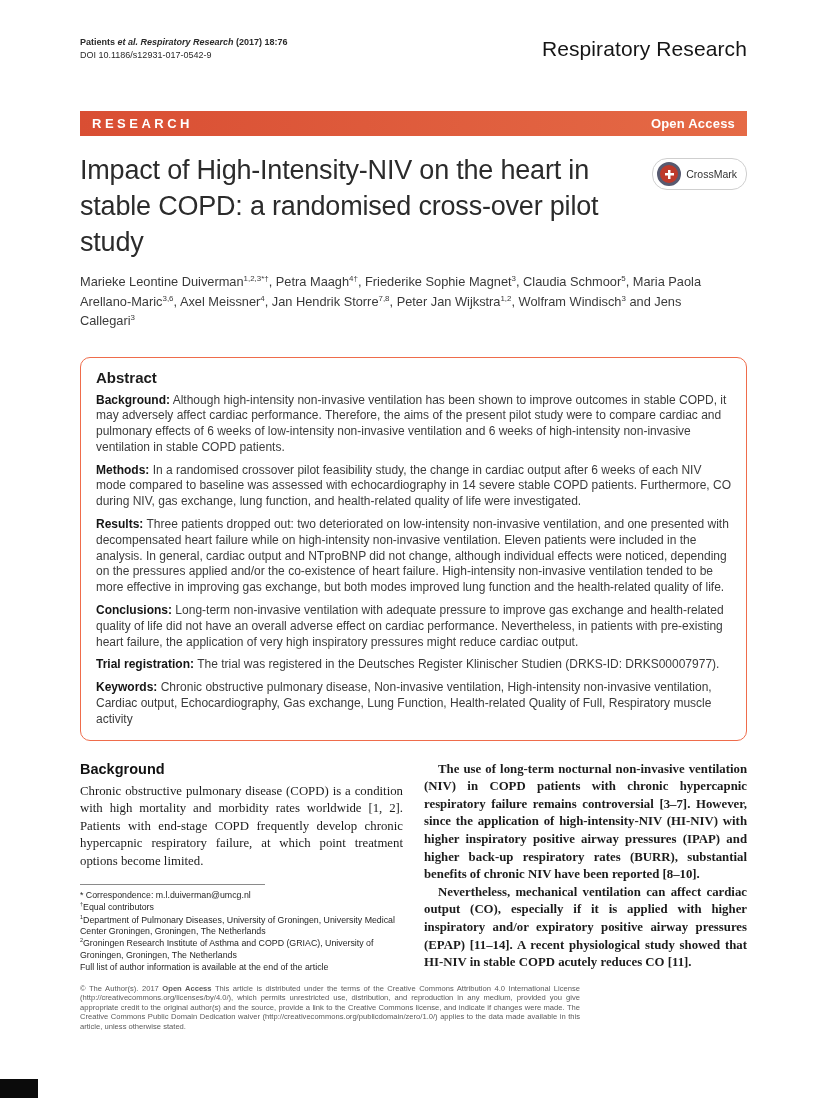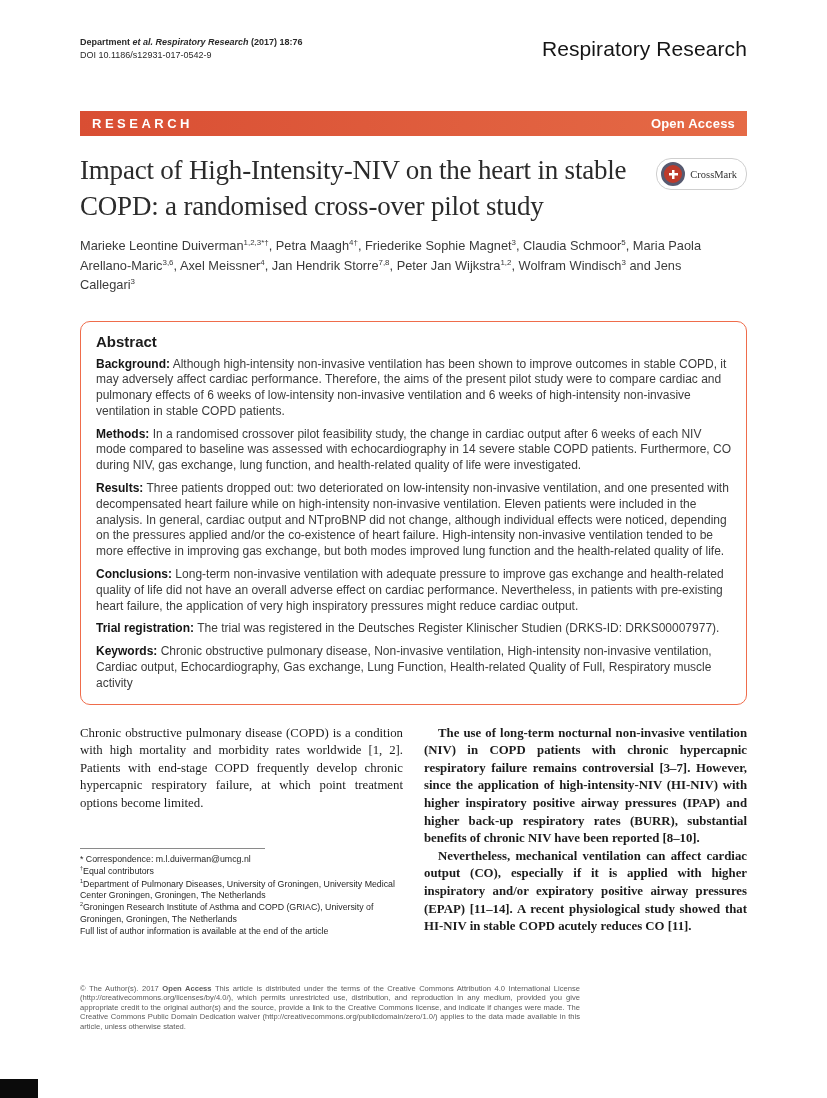--- a/index.html
+++ b/index.html
@@ -23,21 +23,21 @@
   .banner {
     margin-top:50px; height:25px; padding:0 12px;
     display:flex; justify-content:space-between; align-items:center;
     background:linear-gradient(90deg, var(--banner_left), var(--banner_right));
     color:#fff; font-weight:700;
   }
   .banner .type { font-size:13px; letter-spacing:3.5px; }
   .banner .access { font-size:13px; letter-spacing:0.2px; }
 
   
-  .title-row { margin-top:16px; display:flex; justify-content:space-between; align-items:flex-start;font-family:Liberation Serif, serif; }
+  .title-row { margin-top:16px; display:flex; justify-content:space-between; align-items:flex-start; }
   h1.title {
     width:580px; font-size:27px; font-weight:400; line-height:36px;
     color:#2b2b2b; letter-spacing:-0.2px;
   }
   .crossmark {
     flex-shrink:0; margin-top:6px; display:flex; align-items:center; gap:5px;
     border:1px solid #cfcfcf; border-radius:15px; padding:3px 9px 3px 4px; background:#fff;
     cursor:pointer;
   }
   .cm-icon {
@@ -103,21 +103,21 @@
   .corner-bar { position:absolute; left:0; bottom:0; width:38px; height:19px; background:#0b0b0b; }
 </style>
 </head>
 <body>
 
 <div class="page">
   <div class="content">
 
     <div class="top">
       <div class="cite-block">
-        <div><span class="b">Department </span><span class="b i">et al. Respiratory Research</span><span class="b"> (2017) 18:76</span></div>
+        <div><span class="b">Patients </span><span class="b i">et al. Respiratory Research</span><span class="b"> (2017) 18:76</span></div>
         <div>DOI 10.1186/s12931-017-0542-9</div>
       </div>
       <div class="journal-name">Respiratory Research</div>
     </div>
 
     <div class="banner">
       <span class="type">RESEARCH</span>
       <span class="access">Open Access</span>
     </div>
 
@@ -142,20 +142,21 @@
       <p><b>Conclusions:</b>
         <span>Long-term non-invasive ventilation with adequate pressure to improve gas exchange and health-related quality of life did not have an overall adverse effect on cardiac performance. Nevertheless, in patients with pre-existing heart failure, the application of very high inspiratory pressures might reduce cardiac output.</span></p>
       <p><b>Trial registration:</b>
         <span>The trial was registered in the Deutsches Register Klinischer Studien (DRKS-ID: DRKS00007977).</span></p>
       <p><b>Keywords:</b>
         <span>Chronic obstructive pulmonary disease, Non-invasive ventilation, High-intensity non-invasive ventilation, Cardiac output, Echocardiography, Gas exchange, Lung Function, Health-related Quality of Full, Respiratory muscle activity</span></p>
     </section>
 
     <div class="columns">
       <div class="col col-left">
+        <h3 class="section-heading">Background</h3>
         <p class="bodytext">Chronic obstructive pulmonary disease (COPD) is a condition with high mortality and morbidity rates worldwide [1, 2]. Patients with end-stage COPD frequently develop chronic hypercapnic respiratory failure, at which point treatment options become limited.</p>
         <div class="footnotes">
           <div class="fn-rule"></div>
           <p>* Correspondence: m.l.duiverman@umcg.nl</p>
           <p><sup>†</sup><span>Equal contributors</span></p>
           <p><sup>1</sup><span>Department of Pulmonary Diseases, University of Groningen, University Medical Center Groningen, Groningen, The Netherlands</span></p>
           <p><sup>2</sup><span>Groningen Research Institute of Asthma and COPD (GRIAC), University of Groningen, Groningen, The Netherlands</span></p>
           <p>Full list of author information is available at the end of the article</p>
         </div>
       </div>

